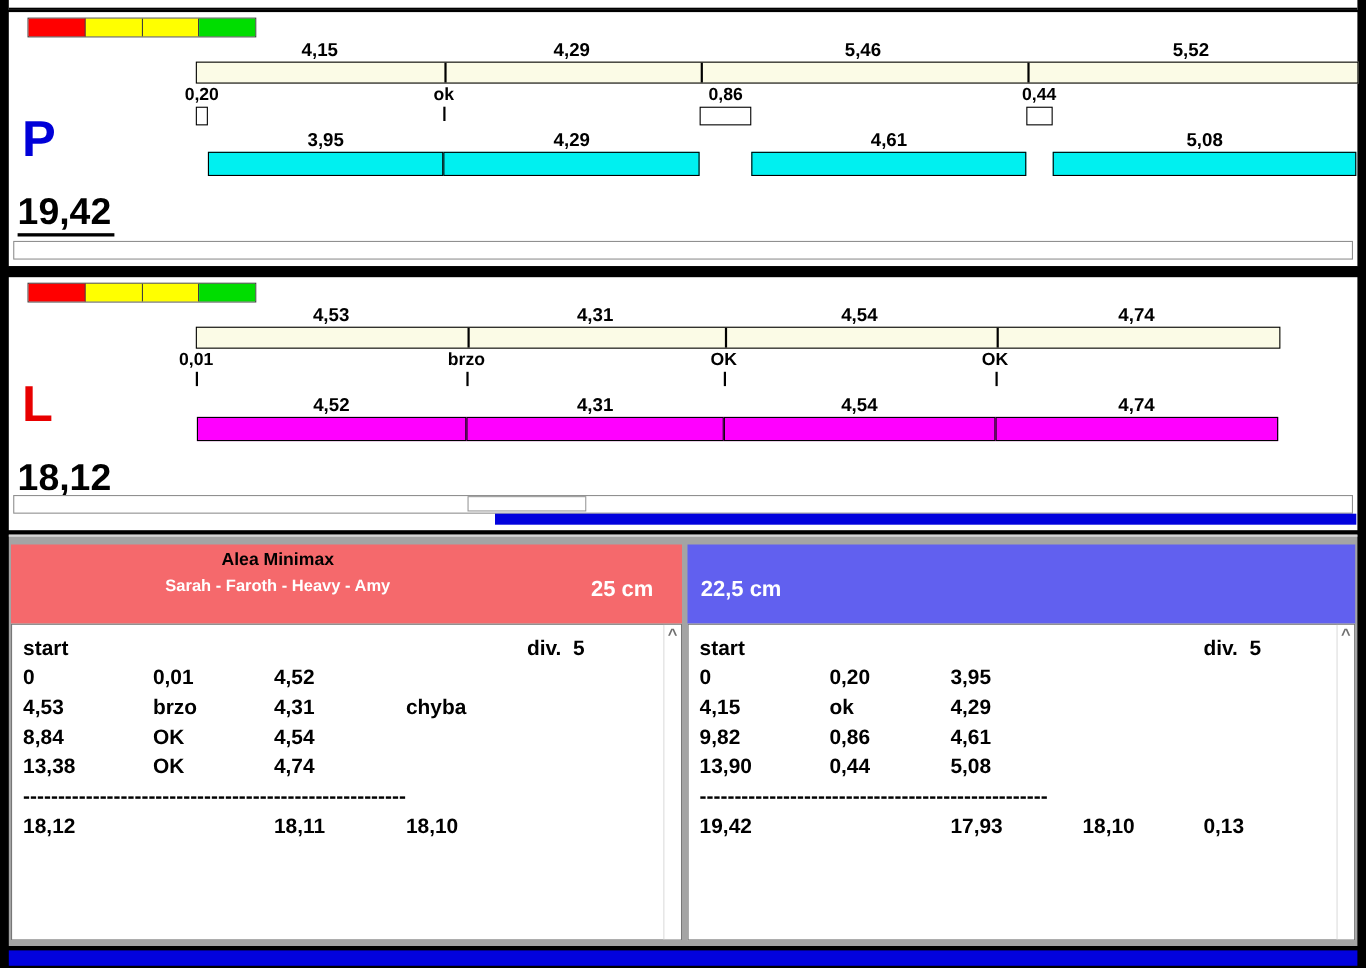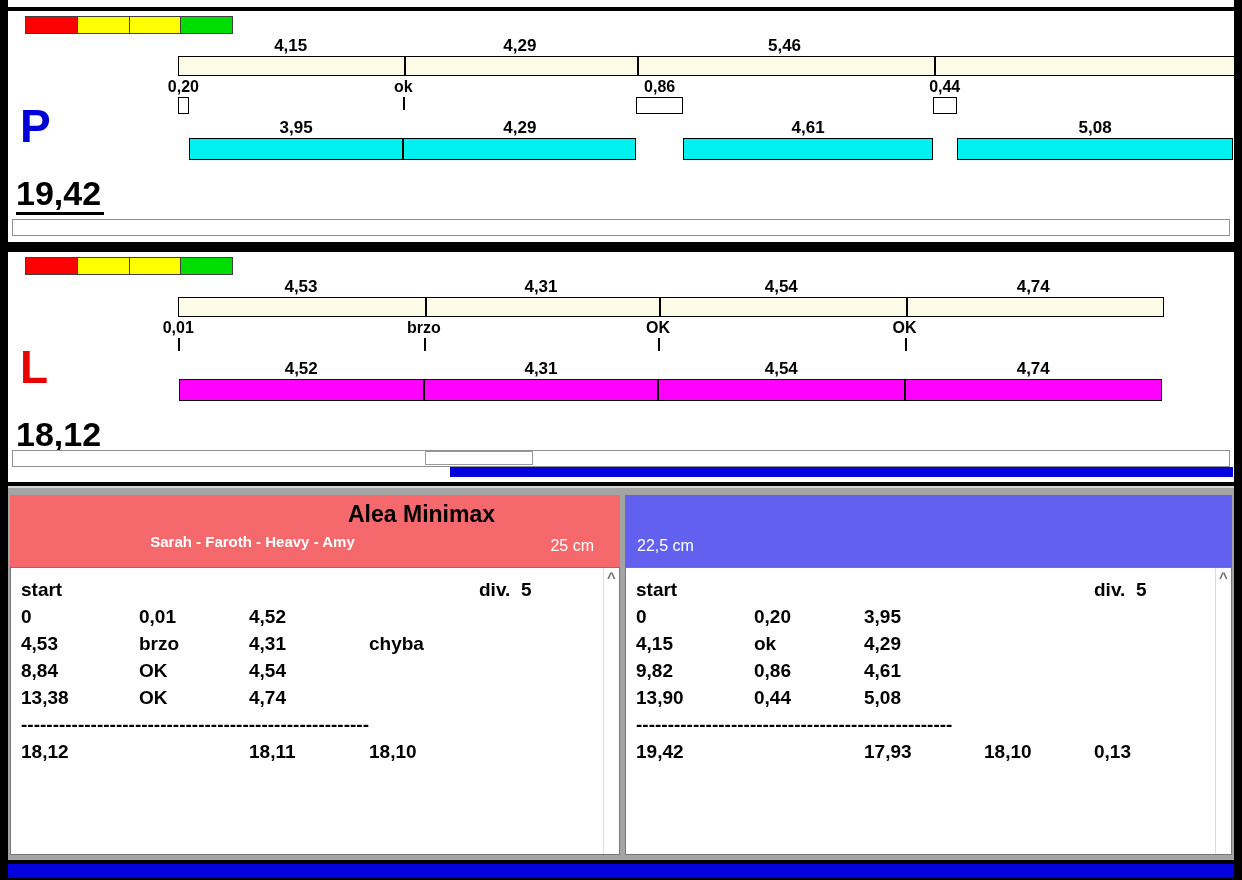--- a/index.html
+++ b/index.html
@@ -47,23 +47,23 @@
   
   .results { position:absolute; left:8px; top:486px; width:1226px; height:374px; background:#a4a4a4; border-top:2px solid #d6d6d6; }
   .timestamp-box { position:absolute; left:486px; top:8px; width:262px; height:28px; background:#fff; border:1px solid #404040; z-index:9; text-align:center; font-size:20px; line-height:26px; }
   .team { position:absolute; top:7px; height:360px; }
   .team-left { left:2px; width:610px; }
   .team-right { left:617px; width:607px; }
   .team-header { position:relative; height:72px; }
   .header-content { position:absolute; top:0; text-align:center; }
   .team-left .header-content { left:0; right:125px; }
   .team-right .header-content { left:130px; right:0; }
-  .team-name { margin-top:6px; font-size:23px; font-weight:bold; color:#000;text-align:right; }
+  .team-name { margin-top:6px; font-size:16px; font-weight:bold; color:#000; }
   .team-dogs { margin-top:5px; font-size:15px; font-weight:bold; color:#fff; }
-  .team-height { position:absolute; top:42px; font-size:16px; font-weight:normal; color:#fff; }
+  .team-height { position:absolute; top:30px; font-size:20px; font-weight:bold; color:#fff; }
   .h-left { right:26px; }
   .h-right { left:12px; }
   .team-body { position:relative; height:288px; background:#fff; border:1px solid #777; overflow:hidden; padding-top:8px; }
   .trow { display:grid; grid-template-columns:118px 110px 120px 110px 1fr; padding-left:10px; height:27px; font-size:19px; font-weight:bold; align-items:center; }
   .tcell { white-space:pre; overflow:hidden; }
   .sep-row { padding-left:10px; height:27px; font-size:19px; font-weight:bold; white-space:pre; overflow:hidden; line-height:27px; }
   .scroll-strip { position:absolute; right:0; top:0; bottom:0; width:16px; background:#fff; border-left:1px solid #ddd; text-align:center; }
   .scroll-arrow { margin-top:4px; font-size:15px; line-height:12px; color:#707070; font-weight:bold; cursor:pointer; }
 
   .bottom-bar { position:absolute; left:8px; top:864px; width:1226px; height:14px; }
@@ -77,20 +77,21 @@
   <div class="lights">
       <div class="light-cell" style="background: rgb(255, 0, 0);"></div>
       <div class="light-cell" style="background: rgb(255, 255, 0);"></div>
       <div class="light-cell" style="background: rgb(255, 255, 0);"></div>
       <div class="light-cell" style="background: rgb(0, 221, 0);"></div>
     </div>
   <div class="track-row split-labels">
       <div class="bar-label" style="left: 0px; width: 225.345px;">4,15</div>
       <div class="bar-label" style="left: 225.345px; width: 232.947px;">4,29</div>
       <div class="bar-label" style="left: 458.292px; width: 296.478px;">5,46</div>
+      <div class="bar-label" style="left: 754.77px; width: 299.736px;">5,52</div>
     </div>
   <div class="split-bar" style="width: 1056.51px;">
       <div class="split-seg" style="left: 0px; width: 225.345px;"></div>
       <div class="split-seg" style="left: 225.345px; width: 232.947px; border-left: 2px solid rgb(0, 0, 0);"></div>
       <div class="split-seg" style="left: 458.292px; width: 296.478px; border-left: 2px solid rgb(0, 0, 0);"></div>
       <div class="split-seg" style="left: 754.77px; width: 299.736px; border-left: 2px solid rgb(0, 0, 0);"></div>
     </div>
   <div class="track-row mark-labels">
       <div class="mark-label" style="left: -34.57px;">0,20</div>
       <div class="mark-label" style="left: 185.345px;">ok</div>

